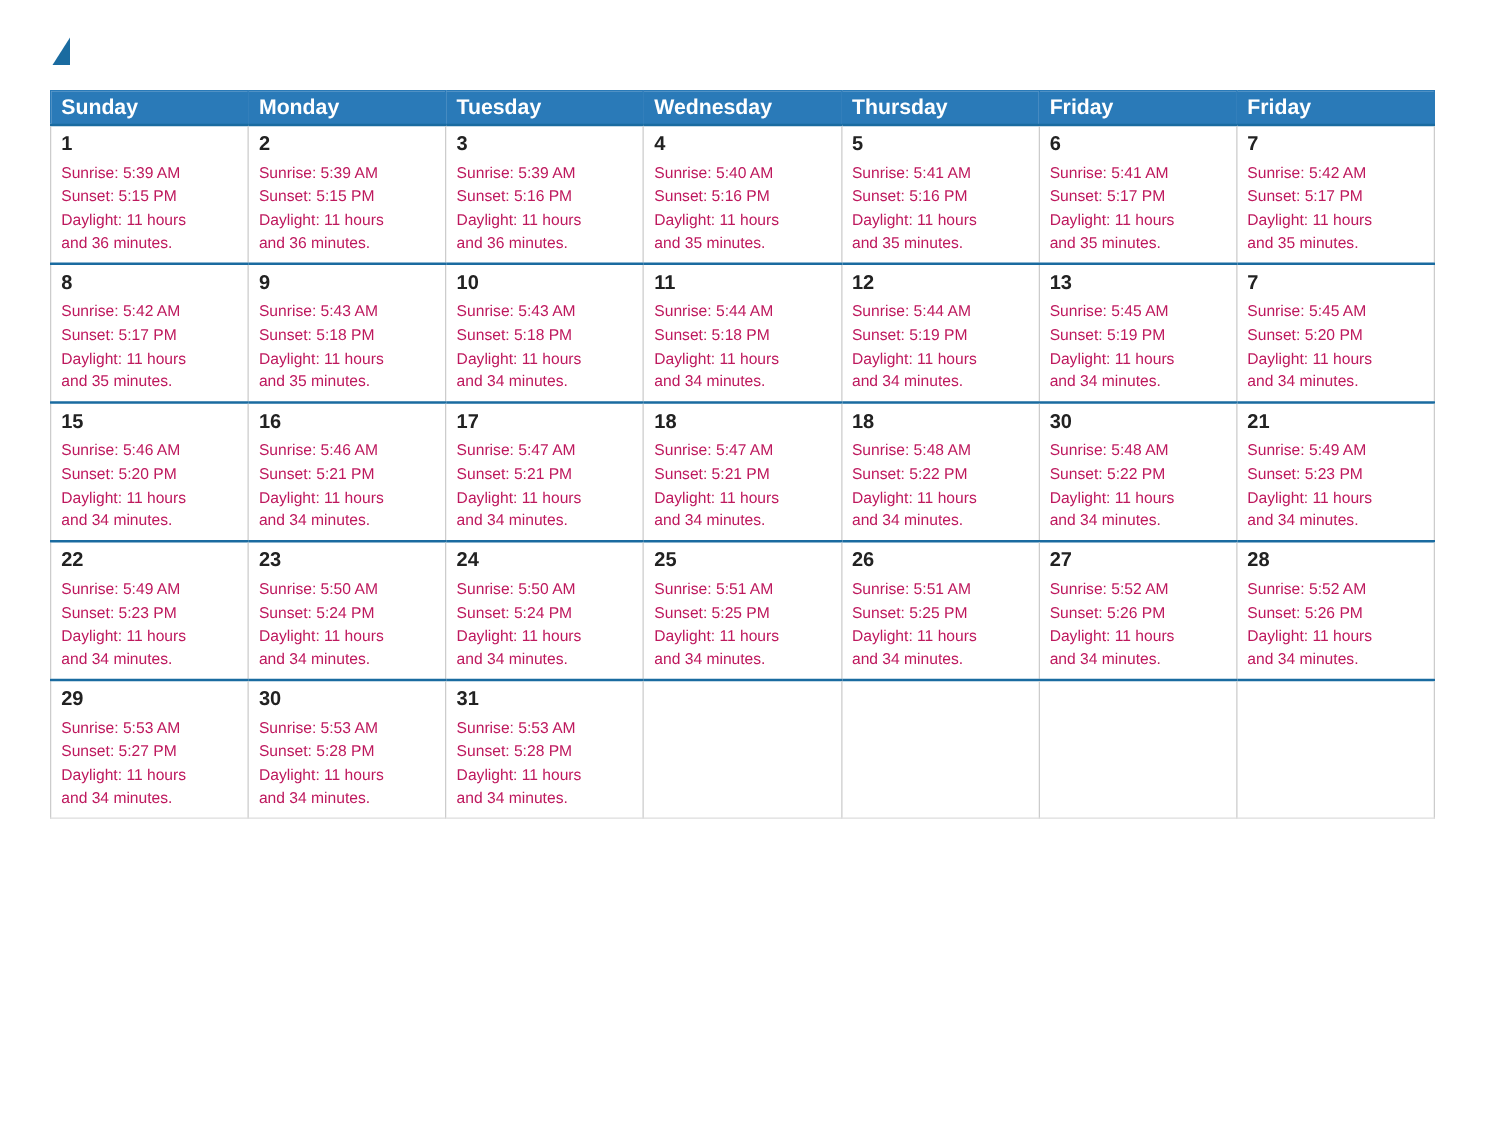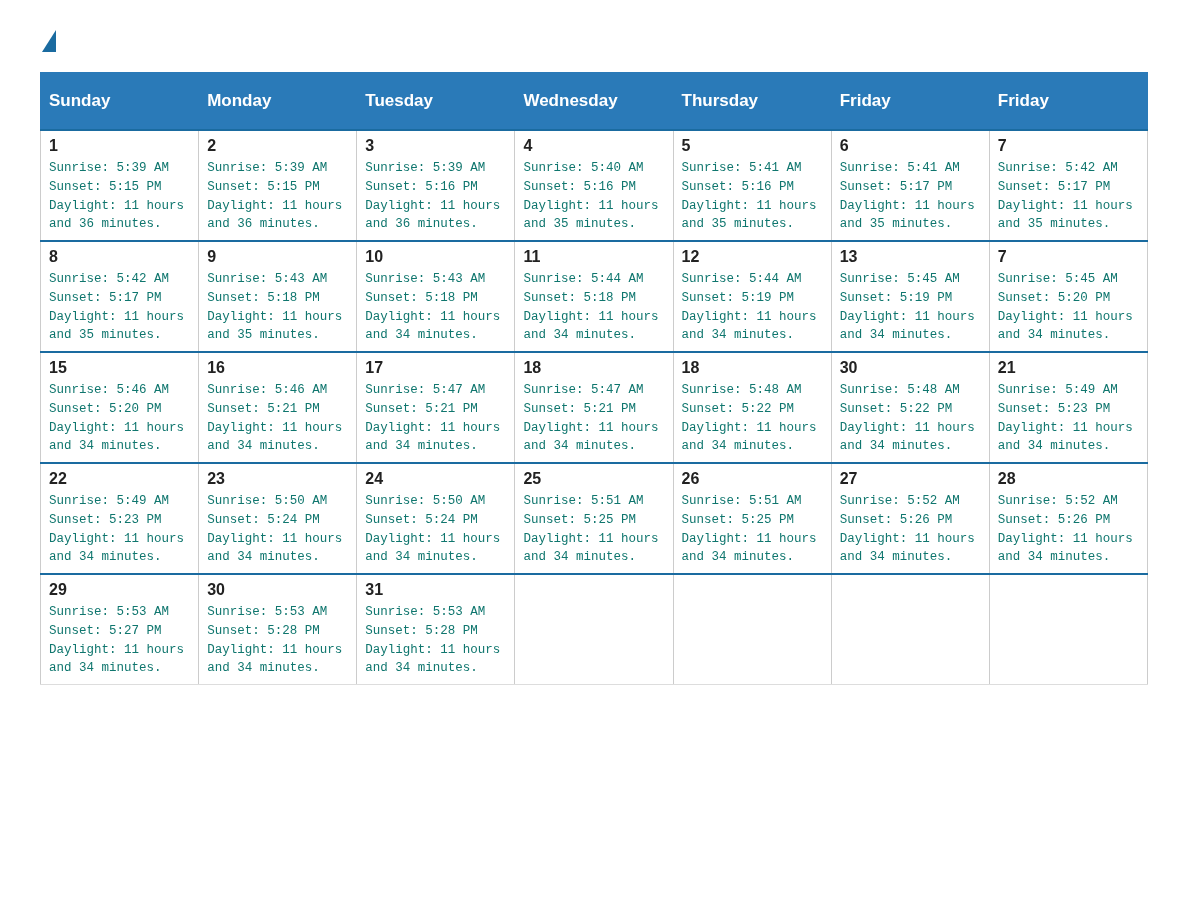--- a/index.html
+++ b/index.html
@@ -61,21 +61,21 @@
     .calendar-table {
       width: 100%;
       border-collapse: collapse;
       border: 1px solid #aaa;
     }
     .calendar-table th {
       background-color: #2a7ab8;
       color: #fff;
       font-size: 17px;
       font-weight: bold;
-      padding: 18px 8px;
+      padding: 3px 8px;
       text-align: left;
       border: 1px solid #2a7ab8;
       margin-top: 46px;
     }
     .calendar-table td {
       vertical-align: top;
       padding: 6px 8px;
       border: 1px solid #ccc;
       font-size: 13px;
       color: #222;
@@ -84,23 +84,22 @@
     }
     .day-number {
       font-size: 16px;
       font-weight: bold;
       color: #222;
       display: block;
       margin-bottom: 4px;
     }
     .day-info {
       font-size: 12.5px;
-      color: #0f766e;
+      color: #be185d;
       line-height: 1.5;
-      font-family: Liberation Mono, monospace;
     }
     .empty-cell {
       background: #fff;
     }
     tr td {
       border-top: 2px solid #2a7ab8;
     }
     tr td + td {
       border-top: 2px solid #2a7ab8;
     }

